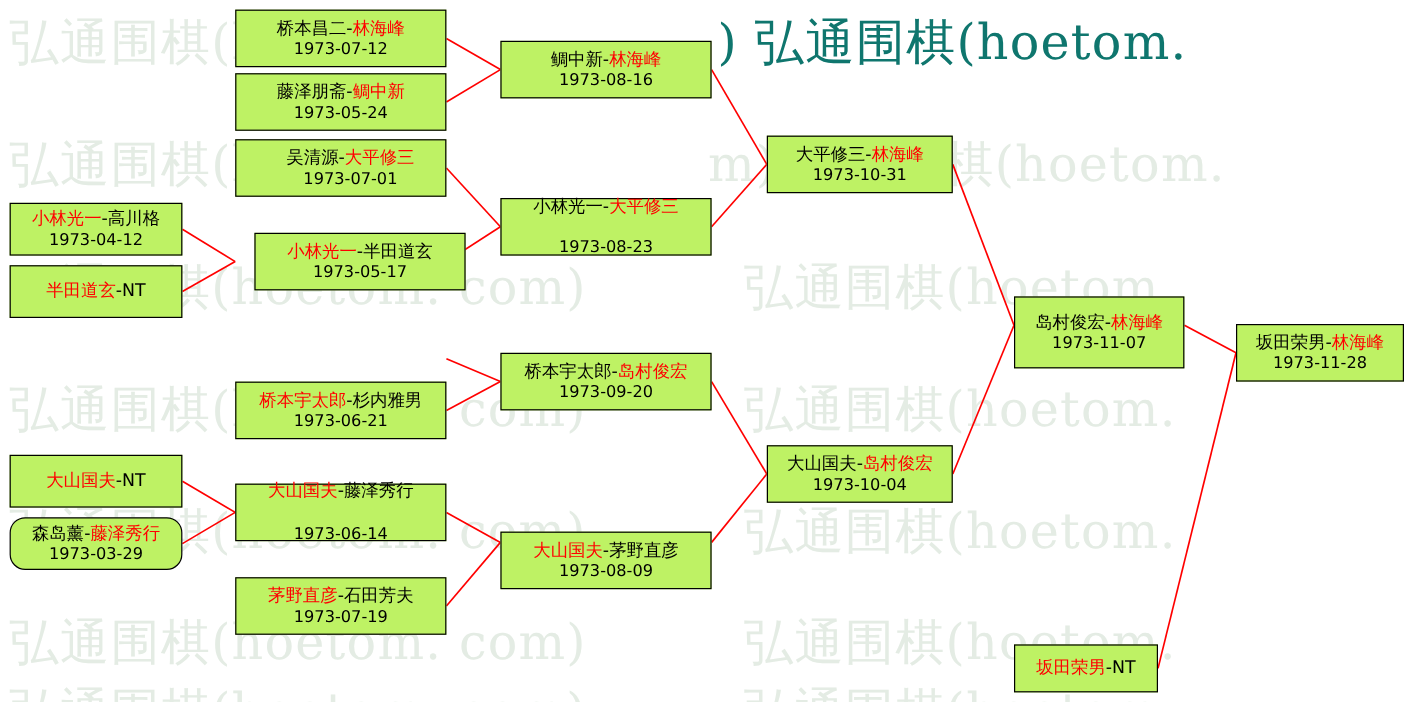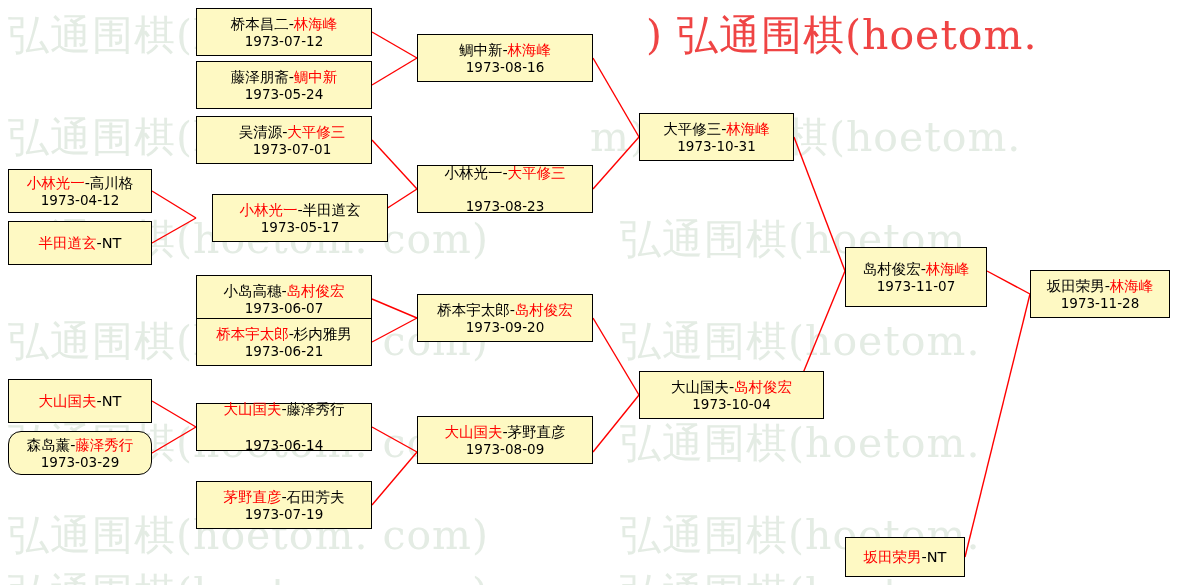--- a/index.html
+++ b/index.html
@@ -40,21 +40,21 @@
     position: absolute;
     left: 0; top: 0;
     width: 1178px;
     height: 585px;
     z-index: 3;
   }
   .node {
     position: absolute;
     box-sizing: border-box;
     border: 1px solid #000000;
-    background: #fef9c3;
+    background: #bef264;
     text-align: right;
     display: flex;
     flex-direction: column;
     align-items: center;
     justify-content: center;
     line-height: 1.25;
   }
   .node .pair {
     font-size: 14.5px;
     white-space: nowrap;
@@ -68,21 +68,21 @@
   .p-red   { color: #ff0000; }
   .sep { color: #000000; }
 </style>
 </head>
 <body>
 
 <div id="root">
 
   <div id="watermark-layer">
       <div class="wm" style="left: 8px; top: 8px; color: rgb(228, 236, 228);">弘通围棋(hoetom.</div>
-      <div class="wm" style="left: 646px; top: 8px; color: #ef4444;">) 弘通围棋(hoetom.</div>
+      <div class="wm" style="left: 598px; top: 8px; color: #0f766e;">) 弘通围棋(hoetom.</div>
       <div class="wm" style="left: 8px; top: 110px; color: rgb(228, 236, 228);">弘通围棋(hoetom.</div>
       <div class="wm" style="left: 590px; top: 110px; color: rgb(228, 236, 228);">m) 弘通围棋(hoetom.</div>
       <div class="wm" style="left: 8px; top: 212px; color: rgb(228, 236, 228);">弘通围棋(hoetom. com)</div>
       <div class="wm" style="left: 620px; top: 212px; color: rgb(228, 236, 228);">弘通围棋(hoetom.</div>
       <div class="wm" style="left: 8px; top: 314px; color: rgb(228, 236, 228);">弘通围棋(hoetom. com)</div>
       <div class="wm" style="left: 620px; top: 314px; color: rgb(228, 236, 228);">弘通围棋(hoetom.</div>
       <div class="wm" style="left: 8px; top: 416px; color: rgb(228, 236, 228);">弘通围棋(hoetom. com)</div>
       <div class="wm" style="left: 620px; top: 416px; color: rgb(228, 236, 228);">弘通围棋(hoetom.</div>
       <div class="wm" style="left: 8px; top: 508px; color: rgb(228, 236, 228);">弘通围棋(hoetom. com)</div>
       <div class="wm" style="left: 620px; top: 508px; color: rgb(228, 236, 228);">弘通围棋(hoetom.</div>
@@ -142,24 +142,20 @@
         <div class="date">1973-05-17</div>
       </div>
       <div class="node" style="left: 417px; top: 165px; width: 176px; height: 48px; border-color: rgb(0, 0, 0); gap: 16px;">
         <div class="pair"><span class="p-black">小林光一</span><span class="sep">-</span><span class="p-red">大平修三</span></div>
         <div class="date">1973-08-23</div>
       </div>
       <div class="node" style="left: 639px; top: 113px; width: 155px; height: 48px; border-color: rgb(0, 0, 0);">
         <div class="pair"><span class="p-black">大平修三</span><span class="sep">-</span><span class="p-red">林海峰</span></div>
         <div class="date">1973-10-31</div>
       </div>
-      <div class="node" style="left: 196px; top: 275px; width: 176px; height: 48px; border-color: rgb(0, 0, 0);">
-        <div class="pair"><span class="p-black">小岛高穗</span><span class="sep">-</span><span class="p-red">岛村俊宏</span></div>
-        <div class="date">1973-06-07</div>
-      </div>
       <div class="node" style="left: 196px; top: 318px; width: 176px; height: 48px; border-color: rgb(0, 0, 0);">
         <div class="pair"><span class="p-red">桥本宇太郎</span><span class="sep">-</span><span class="p-black">杉内雅男</span></div>
         <div class="date">1973-06-21</div>
       </div>
       <div class="node" style="left: 417px; top: 294px; width: 176px; height: 48px; border-color: rgb(0, 0, 0);">
         <div class="pair"><span class="p-black">桥本宇太郎</span><span class="sep">-</span><span class="p-red">岛村俊宏</span></div>
         <div class="date">1973-09-20</div>
       </div>
       <div class="node" style="left: 8px; top: 379px; width: 144px; height: 44px; border-color: rgb(0, 0, 0);">
         <div class="pair"><span class="p-red">大山国夫</span><span class="sep">-</span><span class="p-black">NT</span></div>
@@ -169,25 +165,25 @@
         <div class="date">1973-03-29</div>
       </div>
       <div class="node" style="left: 196px; top: 403px; width: 176px; height: 48px; border-color: rgb(0, 0, 0); gap: 19px;">
         <div class="pair"><span class="p-red">大山国夫</span><span class="sep">-</span><span class="p-black">藤泽秀行</span></div>
         <div class="date">1973-06-14</div>
       </div>
       <div class="node" style="left: 196px; top: 481px; width: 176px; height: 48px; border-color: rgb(0, 0, 0);">
         <div class="pair"><span class="p-red">茅野直彦</span><span class="sep">-</span><span class="p-black">石田芳夫</span></div>
         <div class="date">1973-07-19</div>
       </div>
-      <div class="node" style="left: 417px; top: 416px; width: 176px; height: 48px; border-color: rgb(0, 0, 0);">
+      <div class="node" style="left: 417px; top: 443px; width: 176px; height: 48px; border-color: rgb(0, 0, 0);">
         <div class="pair"><span class="p-red">大山国夫</span><span class="sep">-</span><span class="p-black">茅野直彦</span></div>
         <div class="date">1973-08-09</div>
       </div>
-      <div class="node" style="left: 639px; top: 371px; width: 185px; height: 48px; border-color: rgb(0, 0, 0);">
+      <div class="node" style="left: 639px; top: 371px; width: 155px; height: 48px; border-color: rgb(0, 0, 0);">
         <div class="pair"><span class="p-black">大山国夫</span><span class="sep">-</span><span class="p-red">岛村俊宏</span></div>
         <div class="date">1973-10-04</div>
       </div>
       <div class="node" style="left: 845px; top: 247px; width: 142px; height: 60px; border-color: rgb(0, 0, 0);">
         <div class="pair"><span class="p-black">岛村俊宏</span><span class="sep">-</span><span class="p-red">林海峰</span></div>
         <div class="date">1973-11-07</div>
       </div>
       <div class="node" style="left: 845px; top: 537px; width: 120px; height: 40px; border-color: rgb(0, 0, 0);">
         <div class="pair"><span class="p-red">坂田荣男</span><span class="sep">-</span><span class="p-black">NT</span></div>
       </div>

